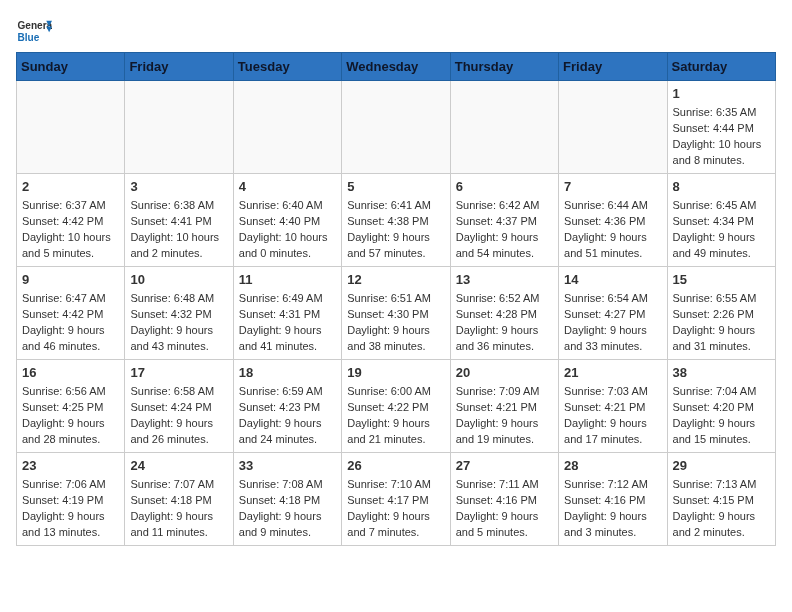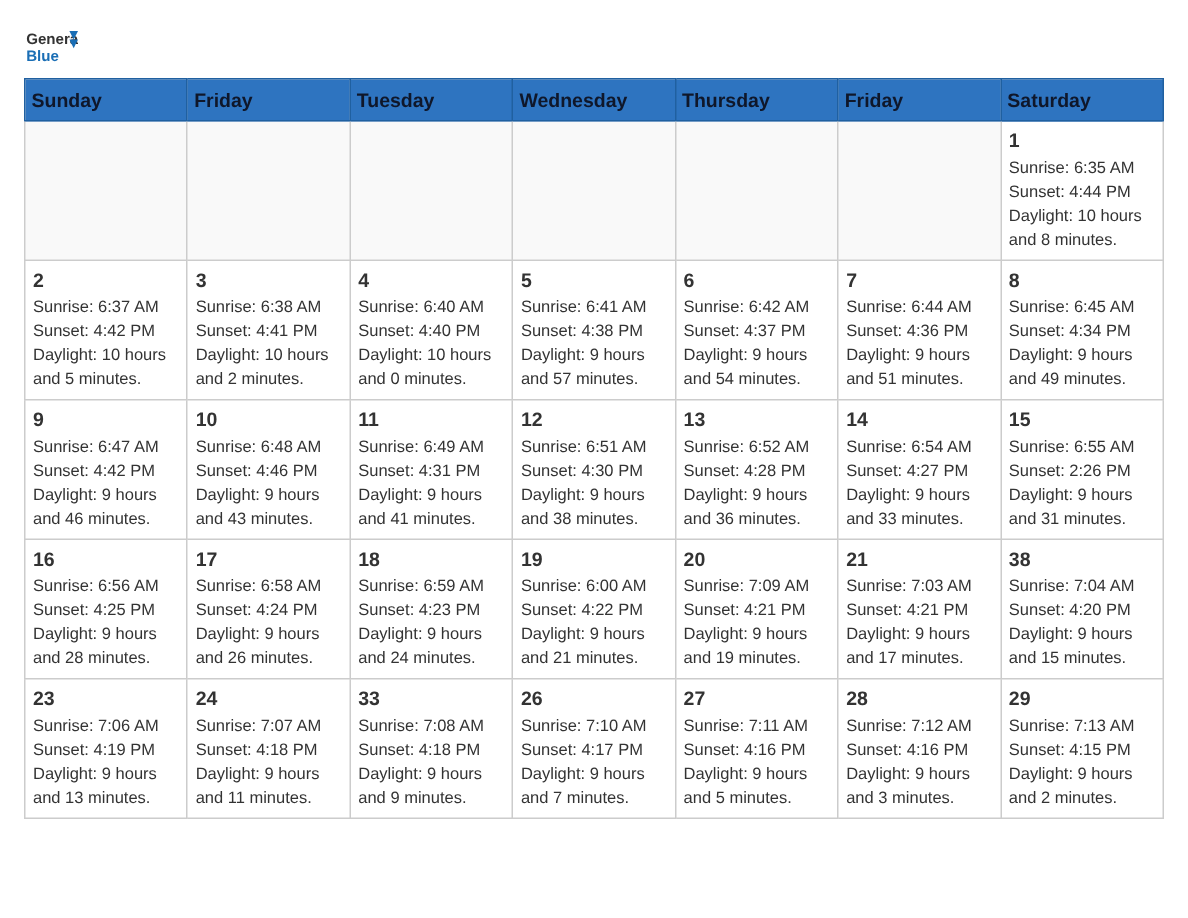--- a/index.html
+++ b/index.html
@@ -168,21 +168,21 @@
       <tr>
         <td>
           <span class="day-number">9</span>
           <div class="sun-info">Sunrise: 6:47 AM
 Sunset: 4:42 PM
 Daylight: 9 hours and 46 minutes.</div>
         </td>
         <td>
           <span class="day-number">10</span>
           <div class="sun-info">Sunrise: 6:48 AM
-Sunset: 4:46 PM
+Sunset: 4:32 PM
 Daylight: 9 hours and 43 minutes.</div>
         </td>
         <td>
           <span class="day-number">11</span>
           <div class="sun-info">Sunrise: 6:49 AM
 Sunset: 4:31 PM
 Daylight: 9 hours and 41 minutes.</div>
         </td>
         <td>
           <span class="day-number">12</span>

